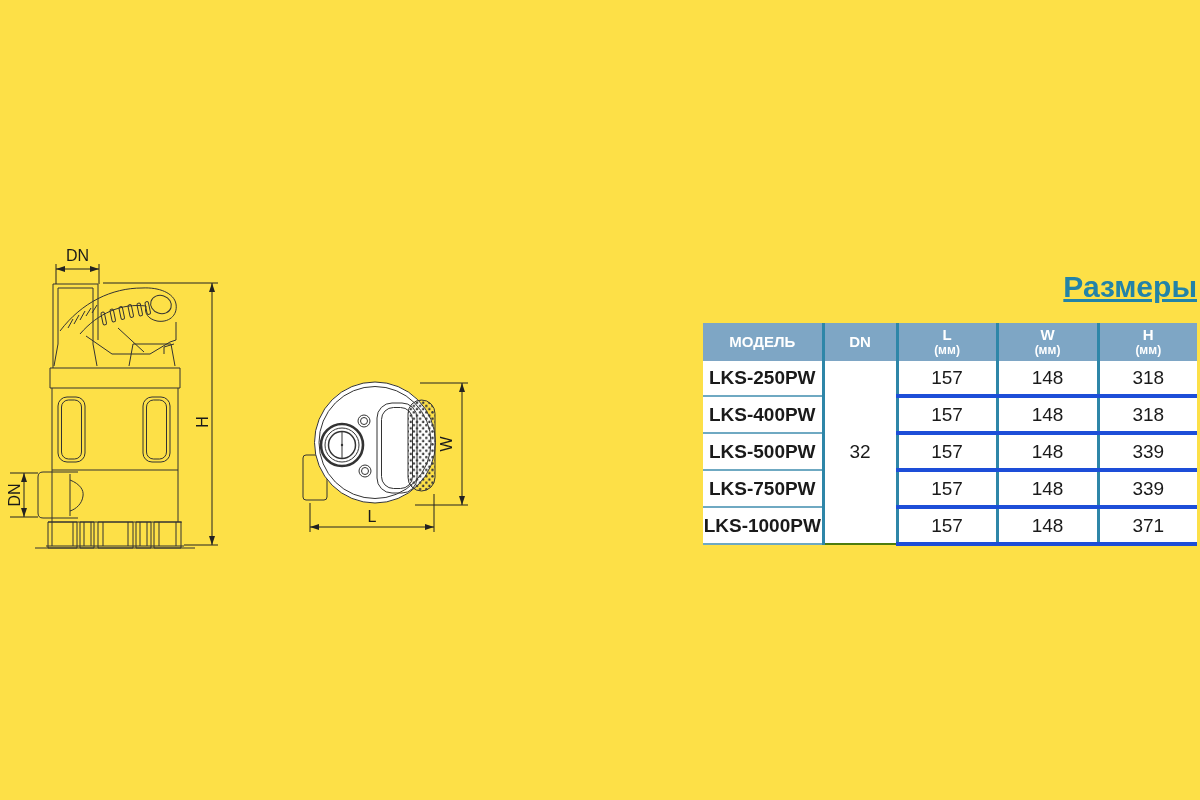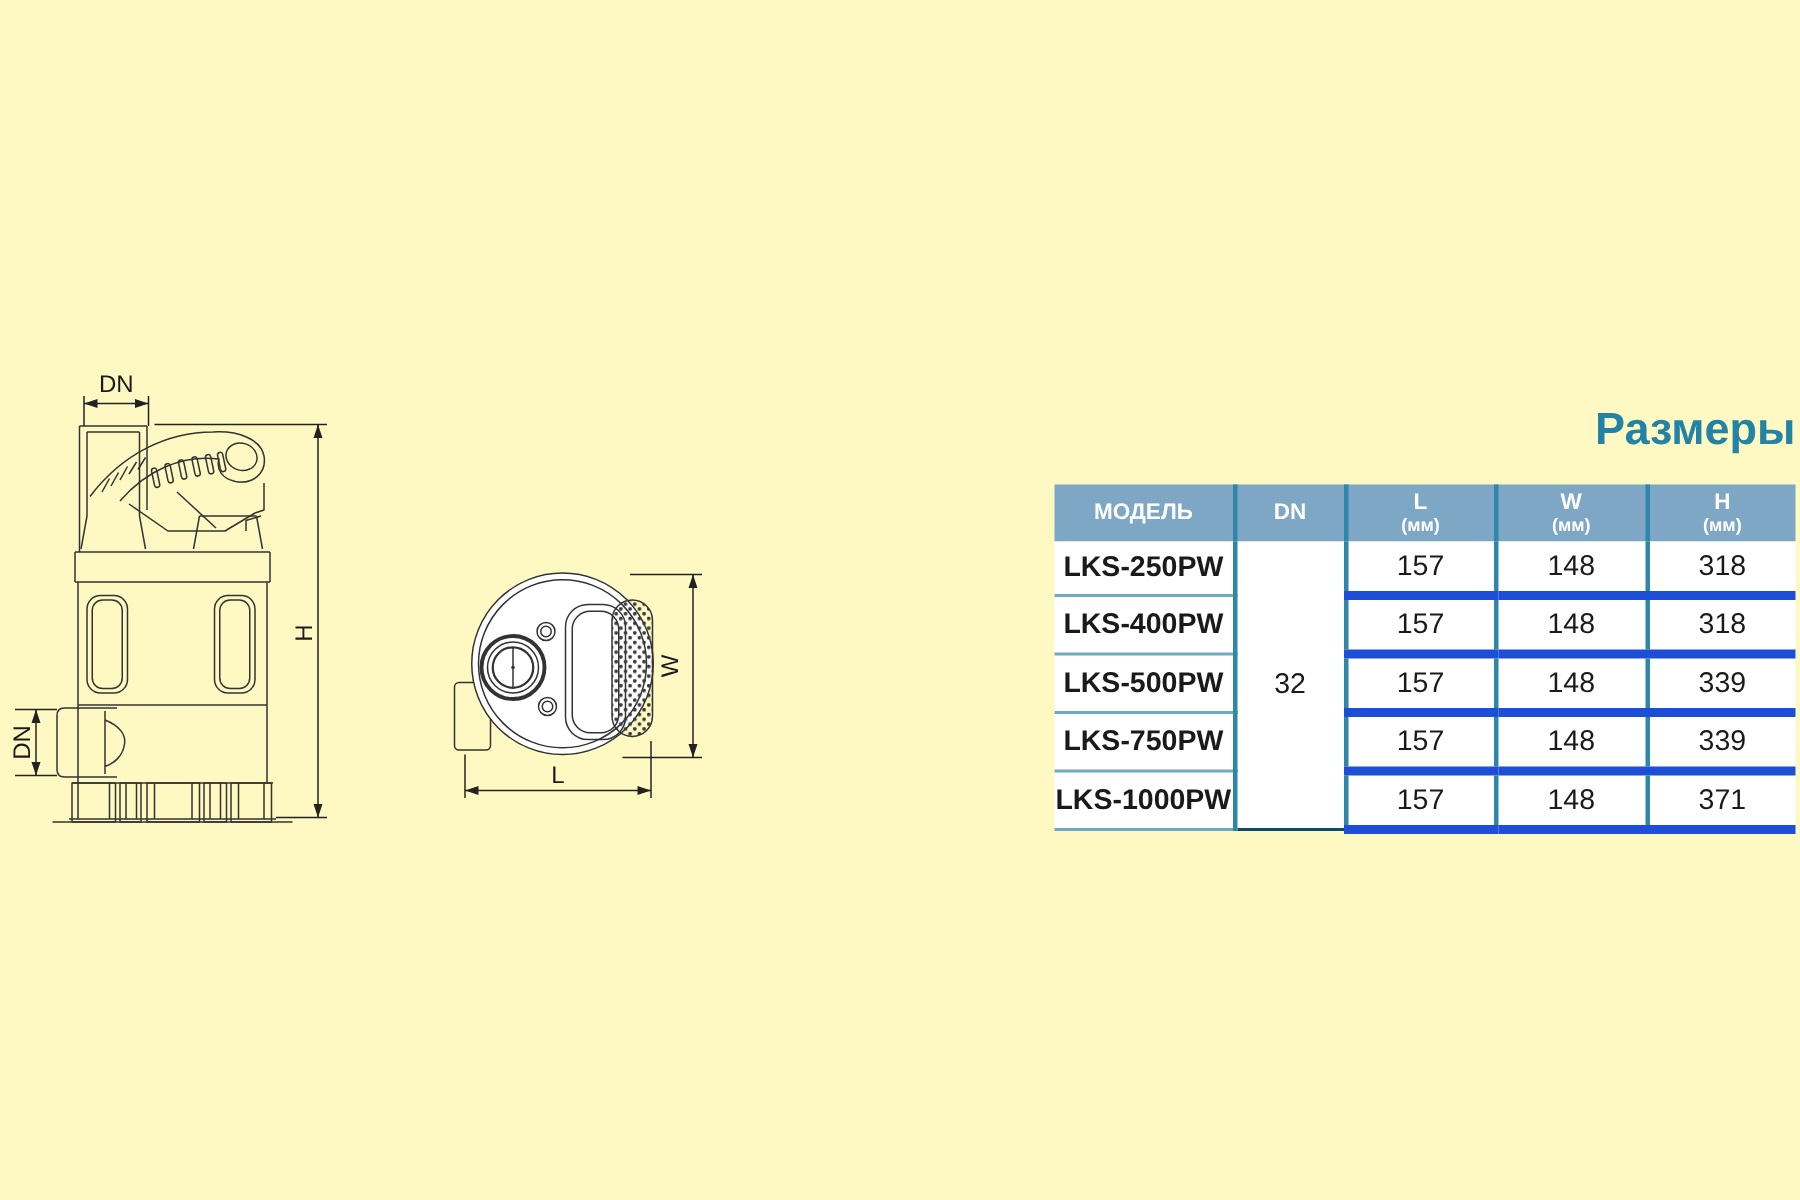--- a/index.html
+++ b/index.html
@@ -1,52 +1,52 @@
 <!DOCTYPE html>
 <html><head>
 <meta charset="utf-8">
 <style>
   html,body { margin:0; padding:0; background:#fff; }
   .canvas {
-    position:relative; width:1200px; height:800px; background:#fef9c3;
+    position:relative; width:1200px; height:800px; background:#fde047;
     overflow:hidden; font-family:"Liberation Sans", sans-serif;
   }
   .drawing { position:absolute; }
   .drawing text {
     font-family:"Liberation Sans", sans-serif;
     fill:#1a1a1a; font-size:16px;
   }
   .side-view { left:0px;  top:240px; width:240px; height:330px; }
   .top-view  { left:280px; top:370px; width:220px; height:175px; }
 
   .title {
     position:absolute; left:703px; top:270px; width:494px; margin:0;
-    text-align:right; font-size:30px; font-weight:bold; color:#2383a7;
+    text-align:right; font-size:30px; font-weight:bold; color:#2383a7;text-decoration:underline;
   }
 
   .dim-table {
     position:absolute; left:703px; top:323px; width:494px;
     border-collapse:collapse; table-layout:fixed;
   }
   .dim-table thead th {
     background:#7ea6c5; color:#ffffff; height:38px; padding:0;
     text-align:center; vertical-align:middle;
     font-size:15px; font-weight:bold; line-height:1.15;
   }
   .dim-table .unit { display:block; font-size:12px; font-weight:bold; }
   .dim-table tbody td {
     background:#ffffff; height:33px; padding:0;
     text-align:center; vertical-align:middle;
     font-size:19px; color:#1a1a1a;
   }
   .vline  { border-left:3px solid #2e86a8; }
   .c-dn   { border-left:3px solid #2e86a8; border-right:3px solid #2e86a8;
-            border-bottom:2px solid #0c4a6e; font-size:16px; }
+            border-bottom:2px solid #4d7c0f; font-size:16px; }
   .c-model{ font-weight:bold; border-bottom:2px solid #6fa9c2; }
-  .c-val  { border-bottom:6px solid #1d4ed8;margin-left:17px; }
+  .c-val  { border-bottom:4px solid #1d4ed8;margin-left:17px; }
 </style>
 </head>
 <body>
 
 <div class="canvas">
 
   <svg class="drawing side-view" viewBox="0 0 240 330">
     <g stroke="#333" stroke-width="1" fill="none" stroke-linejoin="round">
 
       <path d="M53,44 H98 M53,44 V128 M98,44 V100 M58,48 H93 M58,48 V104 M93,48 V104"></path>

